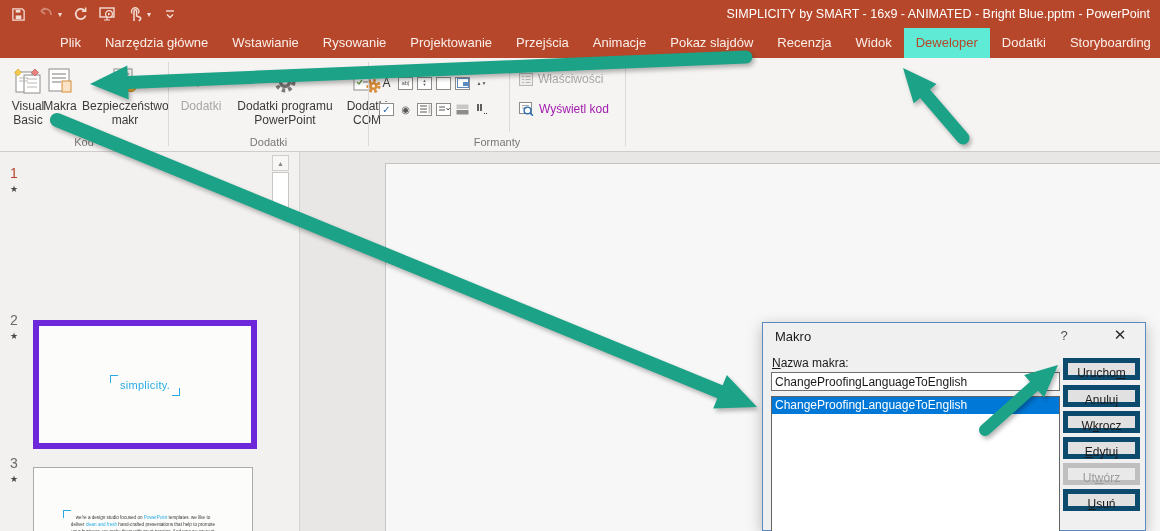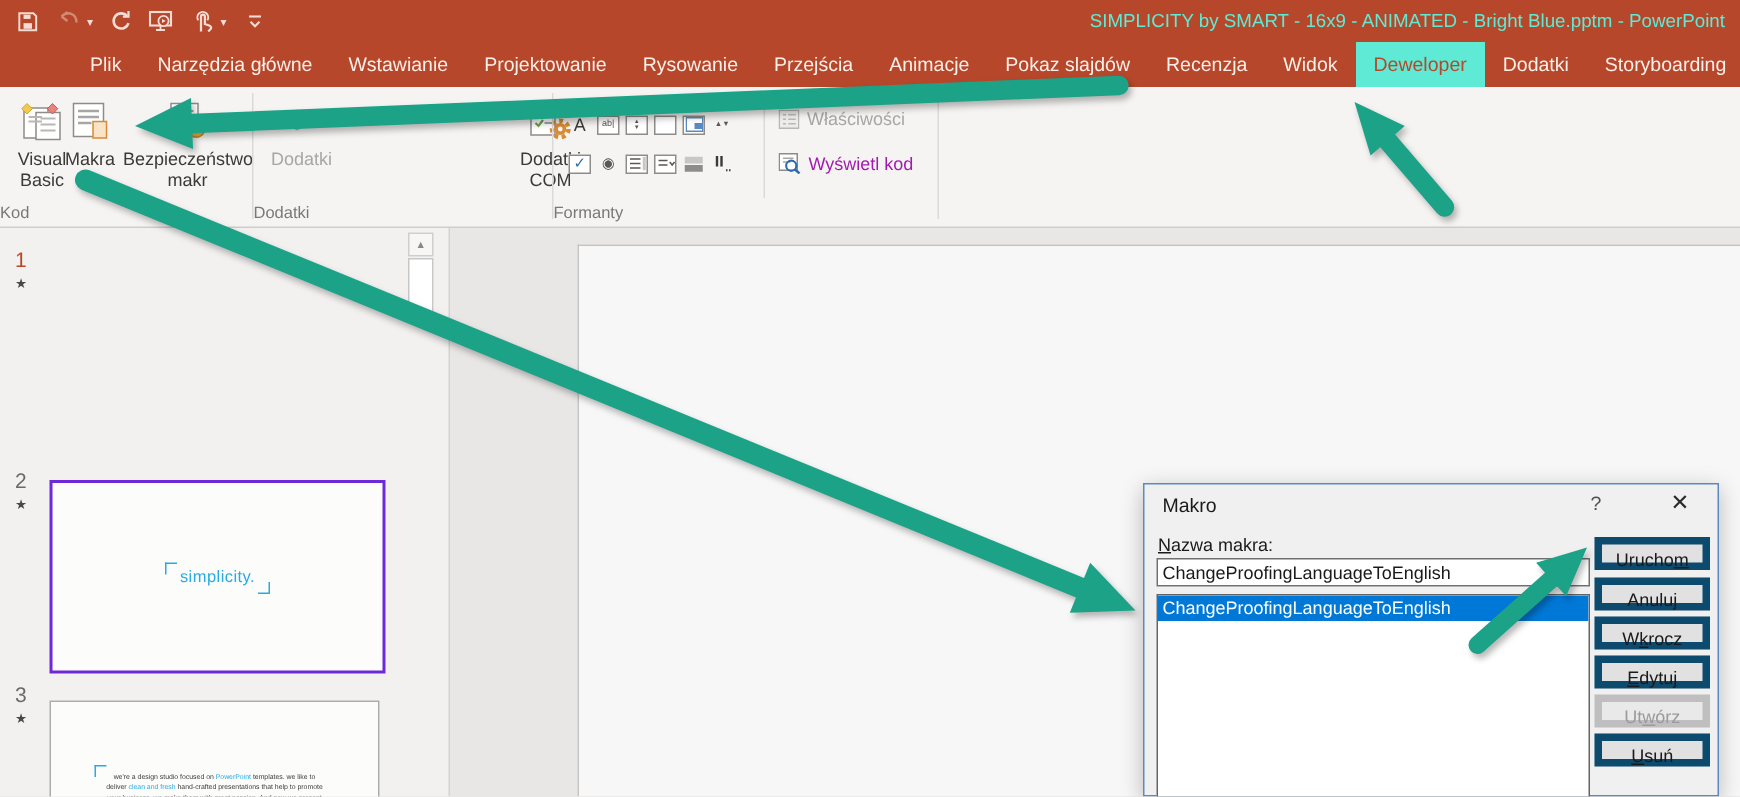--- a/index.html
+++ b/index.html
@@ -5,52 +5,52 @@
   * { margin:0; padding:0; box-sizing:border-box; }
   html,body { width:1160px; height:531px; overflow:hidden; font-family:"Liberation Sans",sans-serif; background:#E8E7E6; }
   #stage { position:relative; width:1160px; height:531px; }
 
   
   .titlebar { position:absolute; left:0; top:0; width:1160px; height:28px; background:#B7472A; display:flex; align-items:center; }
   .qat { display:flex; align-items:center; gap:10px; padding-left:10px; }
   .qat .qicon { width:17px; height:17px; display:inline-flex; align-items:center; justify-content:center; }
   .qat .dim { opacity:.45; }
   .caret { color:#F3DCD4; font-size:8px; margin-left:-6px; }
-  .apptitle { position:absolute; right:10px; top:0; height:28px; line-height:28px; color:#5eead4; font-size:12.5px; white-space:nowrap; }
+  .apptitle { position:absolute; right:10px; top:0; height:28px; line-height:28px; color:#ffffff; font-size:12.5px; white-space:nowrap; }
 
   
   .tabrow { position:absolute; left:0; top:28px; width:1160px; height:30px; background:#B7472A; display:flex; align-items:stretch; white-space:nowrap;padding-left:48px; }
   .tab { color:#FBEFEA; font-size:13px; line-height:30px; padding:0 12px; cursor:default; }
   .tab.active { background:#5eead4; color:#B7472A; }
   .tab.tellme { display:flex; align-items:center; gap:4px; overflow:hidden;text-align:center; }
 
   
   .ribbon { position:absolute; left:0; top:58px; width:1160px; height:94px; background:#F5F4F2; border-bottom:1px solid #CFCDCB; }
   .rgroup { position:absolute; top:0; height:93px; }
   .rsep { position:absolute; top:4px; height:84px; width:1px; background:#DCDAD8; }
-  .glabel { position:absolute; bottom:3px; width:100%; text-align:left; font-size:11px; color:#7A7874; }
+  .glabel { position:absolute; bottom:3px; width:100%; text-align:center; font-size:11px; color:#7A7874; }
   .bigbtn { position:absolute; top:4px; display:flex; flex-direction:column; align-items:center; text-align:center; font-size:12px; color:#3B3A39; }
   .bigbtn .bicon { height:34px; display:flex; align-items:flex-end; justify-content:center; margin-bottom:3px; }
   .bigbtn.disabled { color:#A8A6A4; }
   .smallbtn { position:absolute; display:flex; align-items:center; gap:5px; font-size:12px; color:#a21caf; }
   .smallbtn.disabled { color:#A8A6A4; }
   .ctrlgrid { position:absolute; left:8px; top:12px; display:grid; grid-template-columns:repeat(6,19px); grid-auto-rows:26px; align-items:center; justify-items:center; }
   .cicon { width:16px; height:14px; display:flex; align-items:center; justify-content:center; font-size:9px; color:#5A5856; }
   .cbox { width:15px; height:13px; border:1px solid #8E8C8A; background:#fff; display:flex; align-items:center; justify-content:center; font-size:6px; color:#5A5856; }
 
   
   .content { position:absolute; left:0; top:152px; width:1160px; height:379px; background:#E8E7E6; }
   .thumbpanel { position:absolute; left:0; top:0; width:300px; height:379px; background:#F2F1F0; border-right:1px solid #D5D3D1; }
   .vscroll { position:absolute; left:272px; top:3px; width:20px; height:376px; }
   .vscroll .btn { position:absolute; left:0; top:0; width:17px; height:16px; background:#F7F6F5; border:1px solid #D0CECD; color:#8A8886; font-size:7px; text-align:center; line-height:15px; }
   .vscroll .thumb { position:absolute; left:0; top:17px; width:17px; height:38px; background:#FFFFFF; border:1px solid #C9C7C5; }
   .slidenum { position:absolute; left:10px; font-size:14px; color:#6B6967; }
   .slidenum.sel { color:#B7472A; }
   .slidestar { position:absolute; left:10px; font-size:9px; color:#4A4846; }
-  .thumb1 { position:absolute; left:33px; top:168px; width:224px; height:129px; background:#FCFCFB; border:2px solid #6d28d9; display:flex; align-items:center; justify-content:center;text-align:right; }
+  .thumb1 { position:absolute; left:33px; top:168px; width:224px; height:129px; background:#FCFCFB; border:6px solid #6d28d9; display:flex; align-items:center; justify-content:center;text-align:right; }
   .thumb2 { position:absolute; left:33px; top:315px; width:220px; height:123px; background:#FCFCFB; border:1px solid #ABABAB; display:flex; align-items:center; justify-content:center; }
   .brand { color:#29ABE2; font-size:11px; letter-spacing:.3px; position:relative; padding:0 8px; }
   .brand::before { content:""; position:absolute; left:-2px; top:-4px; width:7px; height:7px; border-left:1.5px solid #29ABE2; border-top:1.5px solid #29ABE2; }
   .brand::after { content:""; position:absolute; right:-2px; bottom:-5px; width:7px; height:7px; border-right:1.5px solid #29ABE2; border-bottom:1.5px solid #29ABE2; }
   .s2text { position:relative; width:160px; font-size:4.6px; line-height:1.45; text-align:center; color:#3B3B3B; padding:5px 7px; }
   .s2text::before { content:""; position:absolute; left:0; top:0; width:7px; height:7px; border-left:1.5px solid #29ABE2; border-top:1.5px solid #29ABE2; }
   .s2text::after { content:""; position:absolute; right:0; bottom:0; width:7px; height:7px; border-right:1.5px solid #29ABE2; border-bottom:1.5px solid #29ABE2; }
   .blue { color:#29ABE2; }
   .canvas { position:absolute; left:385px; top:11px; width:780px; height:368px; background:#F7F7F7; border-left:1px solid #C6C4C2; border-top:1px solid #C6C4C2; }
 
@@ -121,22 +121,22 @@
           </svg>
       </span>
     </div>
     <div class="apptitle">SIMPLICITY by SMART - 16x9 - ANIMATED - Bright Blue.pptm  -  PowerPoint</div>
   </div>
 
   <div class="tabrow">
     <div class="tab">Plik</div>
     <div class="tab">Narzędzia główne</div>
     <div class="tab">Wstawianie</div>
+    <div class="tab">Rysowanie</div>
     <div class="tab">Projektowanie</div>
-    <div class="tab">Rysowanie</div>
     <div class="tab">Przejścia</div>
     <div class="tab">Animacje</div>
     <div class="tab">Pokaz slajdów</div>
     <div class="tab">Recenzja</div>
     <div class="tab">Widok</div>
     <div class="tab active">Deweloper</div>
     <div class="tab">Dodatki</div>
     <div class="tab">Storyboarding</div>
     <div class="tab tellme">
       <svg width="12" height="14" viewBox="0 0 12 14">
@@ -188,20 +188,30 @@
 
     <div class="rgroup" style="left:169px; width:199px;">
       <div class="bigbtn disabled" style="left:6px; width:52px;">
         <span class="bicon">
           <svg width="30" height="26" viewBox="0 0 30 26">
               <path d="M6 6 l6 -3 6 3 -6 3 Z M6 14 l6 -3 6 3 -6 3 Z" fill="#B9B7B5"></path>
               <path d="M15 9 l6 -3 6 3 -6 3 Z" fill="#A8A6A4"></path>
             </svg>
         </span>
         <span>Dodatki</span>
+      </div>
+      <div class="bigbtn" style="left:60px; width:112px;">
+        <span class="bicon">
+          <svg width="28" height="28" viewBox="0 0 28 28">
+              <circle cx="14" cy="14" r="8.5" fill="none" stroke="#7C7A78" stroke-width="4" stroke-dasharray="3.4 3.1"></circle>
+              <circle cx="14" cy="14" r="6.2" fill="#7C7A78"></circle>
+              <circle cx="14" cy="14" r="2.6" fill="#F5F4F2"></circle>
+            </svg>
+        </span>
+        <span style="width:112px;">Dodatki programu PowerPoint</span>
       </div>
       <div class="bigbtn" style="left:172px; width:52px;">
         <span class="bicon">
           <svg width="30" height="28" viewBox="0 0 30 28">
               <rect x="2" y="2" width="16" height="20" fill="#fff" stroke="#8E8C8A"></rect>
               <path d="M5 7 l2 2 3 -4 M5 14 l2 2 3 -4" stroke="#6E9E4E" stroke-width="1.4" fill="none"></path>
               <path d="M11 7 h5 M11 14 h5" stroke="#A8A6A4" stroke-width="1.3"></path>
               <circle cx="21.5" cy="18" r="5.5" fill="none" stroke="#D88A34" stroke-width="3" stroke-dasharray="2.6 2.4"></circle>
               <circle cx="21.5" cy="18" r="4" fill="#D88A34"></circle>
               <circle cx="21.5" cy="18" r="1.6" fill="#F5F4F2"></circle>

